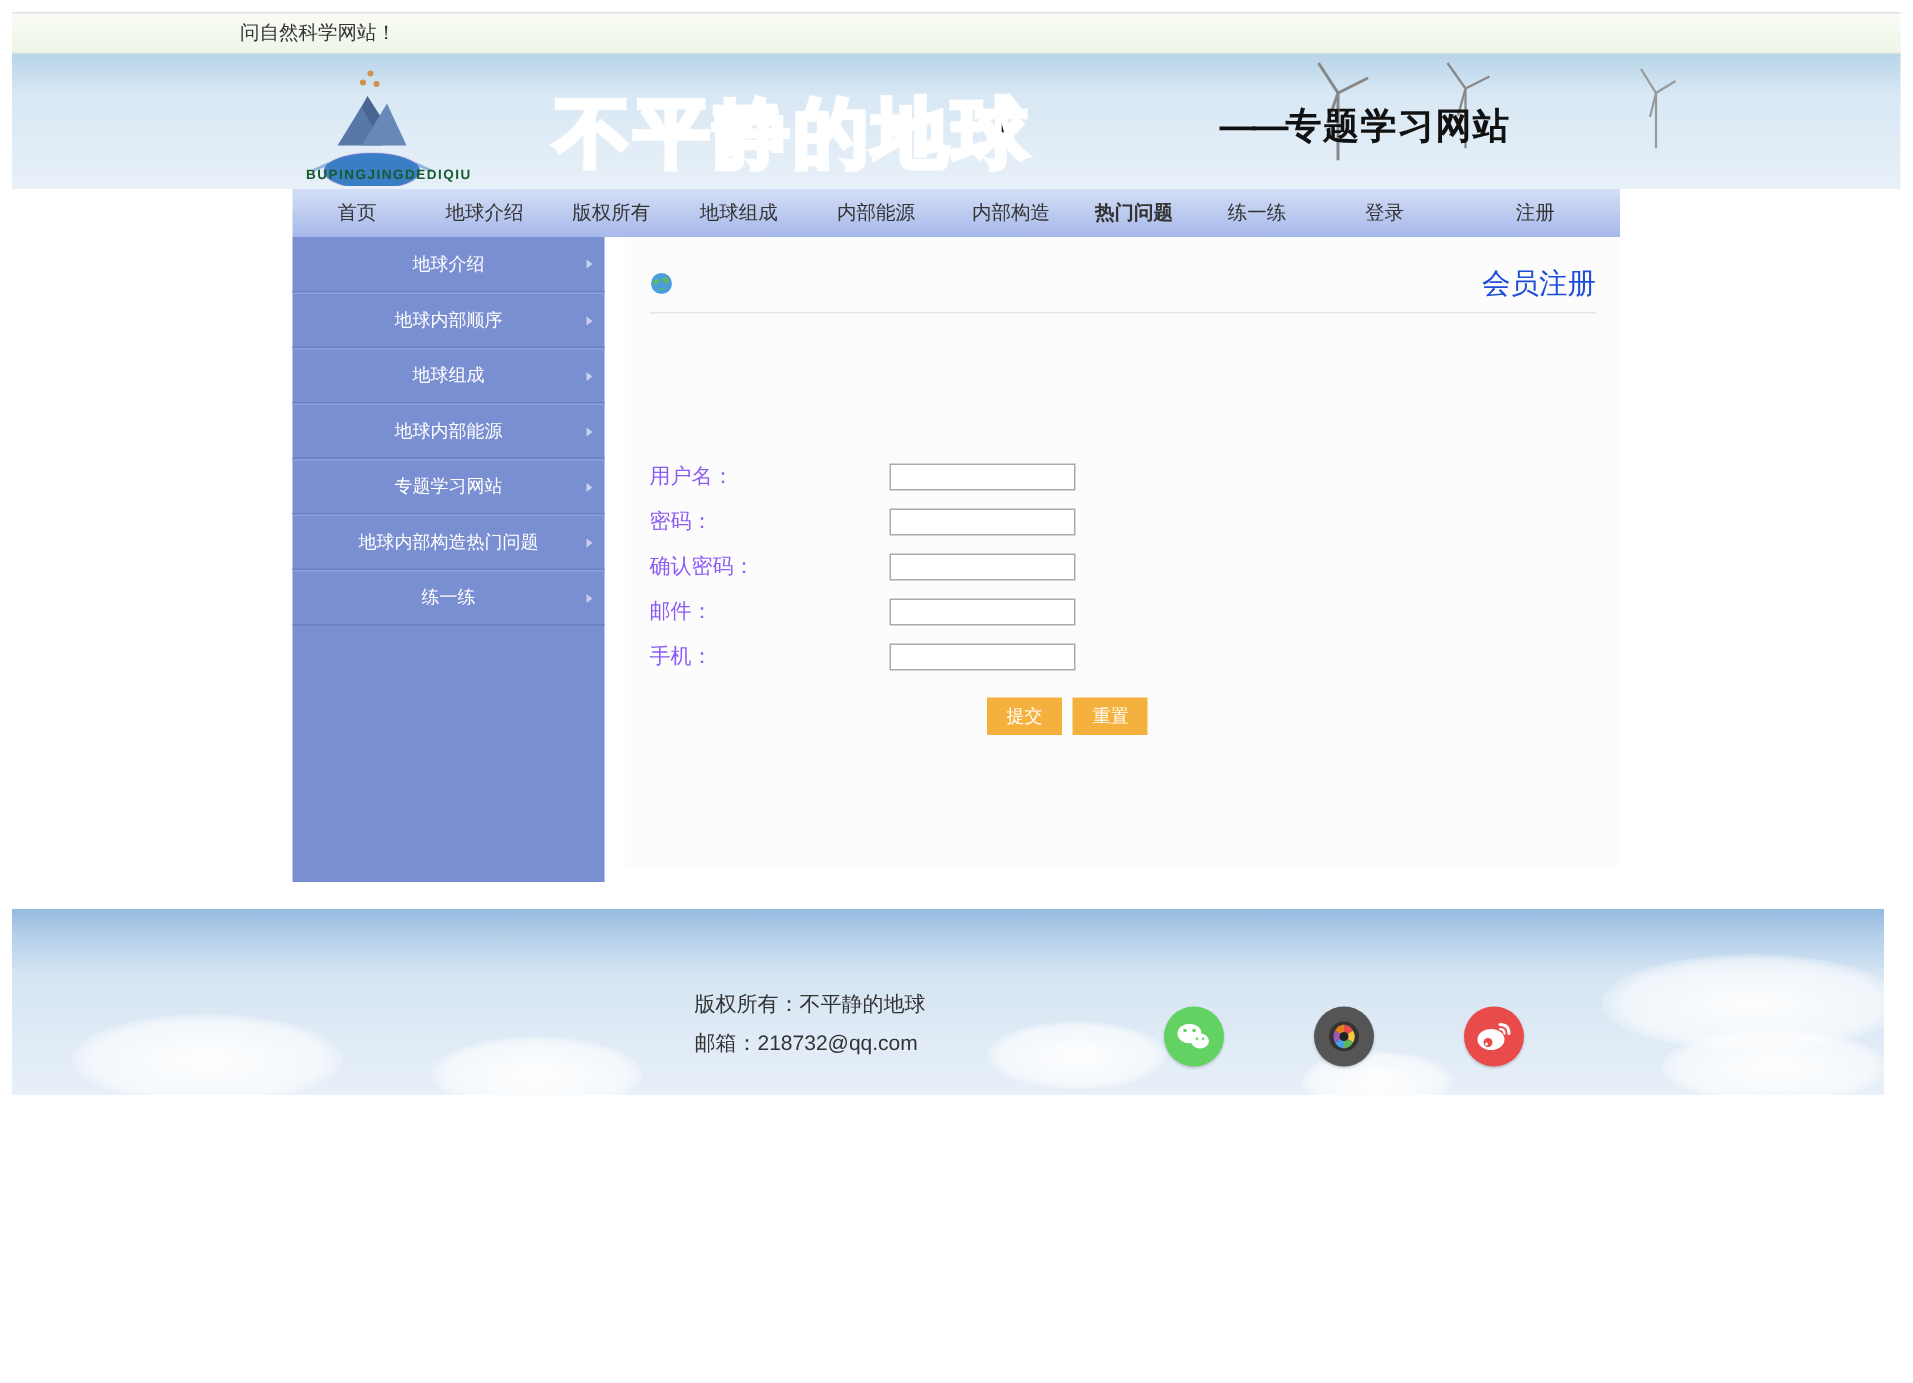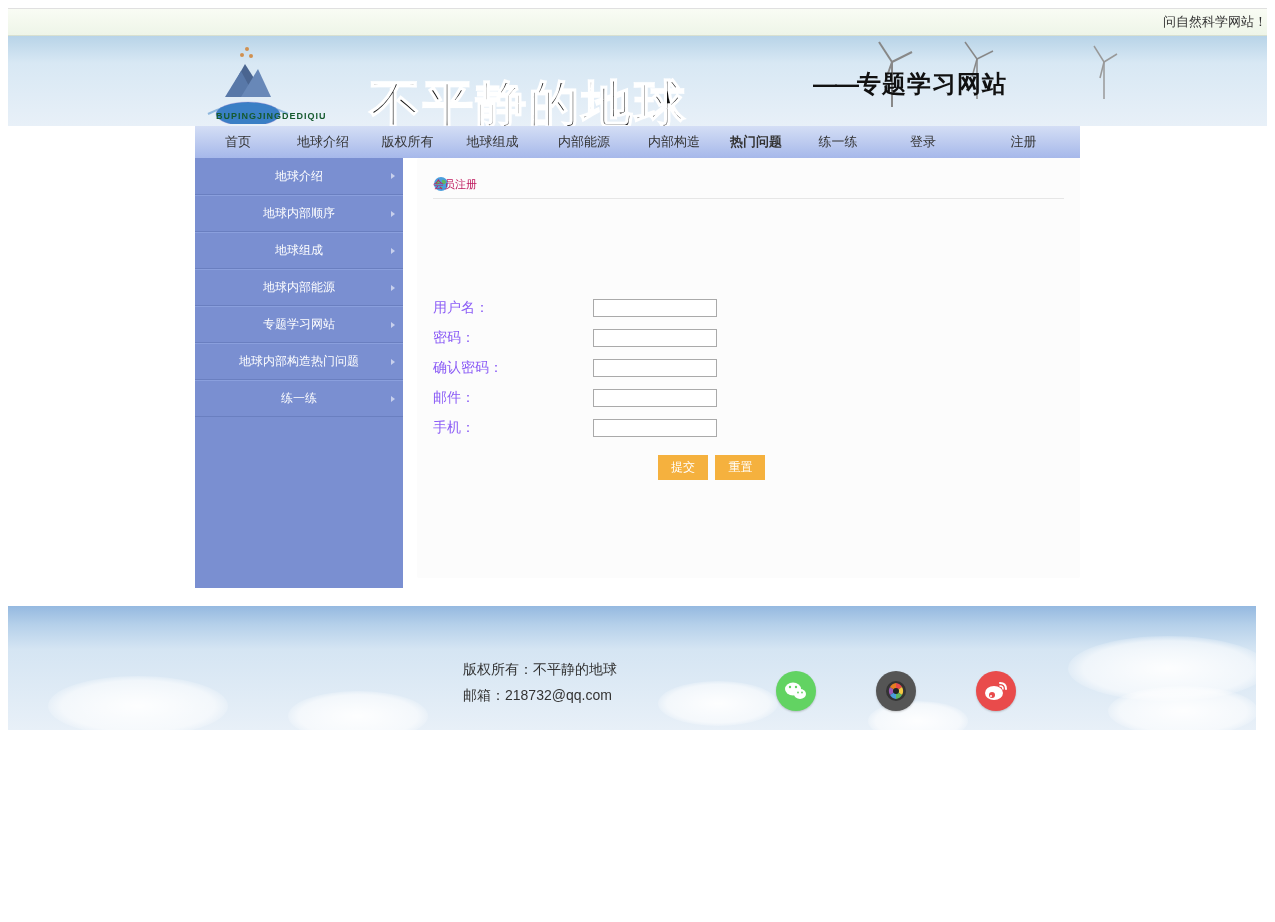--- a/index.html
+++ b/index.html
@@ -6,21 +6,20 @@
     body { font-family: "Microsoft YaHei", Arial, sans-serif; background: #fff; }
     
     .top-notice {
       background: linear-gradient(to bottom, #f9fcf4, #eef5e8);
       border-top: 1px solid #e0e0e0;
       border-bottom: 1px solid #d8e0d0;
       padding: 4px 0 4px 152px;
       font-size: 13px;
       color: #333;
       margin: 8px 8px 0 8px;
-      text-align: right;
     }
     
     .banner {
       margin: 0 8px;
       height: 90px;
       background: linear-gradient(to bottom, #b8d4e8 0%, #d8e8f4 30%, #e8f0f8 100%);
       position: relative;
       overflow: hidden;
     }
     .banner-turbines {
@@ -29,41 +28,40 @@
     .banner-turbine { position: absolute; }
     .banner-turbine svg { display: block; }
     .banner-volcano {
       position: absolute; left: 185px; top: 3px; width: 110px; height: 85px;
     }
     .banner-title {
       position: absolute;
       left: 362px;
       top: 20px;
       font-size: 50px;
-      font-weight: 400;
+      font-weight: 700;
       color: #111;
       -webkit-text-stroke: 3px #fff;
       text-shadow: 0 0 3px #fff;
       letter-spacing: 3px;
       font-family: "STKaiti","KaiTi","Microsoft YaHei",sans-serif;
-      margin-top: 15px;
     }
     .banner-sub {
       position: absolute;
       left: 805px;
       top: 32px;
       font-size: 24px;
       font-weight: 700;
       color: #111;
       letter-spacing: 1px;
     }
     .banner-sub .dash { letter-spacing: -2px; }
     .banner-pinyin {
       position: absolute;
-      left: 208px;
+      left: 196px;
       top: 75px;
       font-size: 9px;
       font-weight: 700;
       letter-spacing: 1px;
       color: #165a2f;
     }
     
     .navbar {
       margin: 0 auto;
       width: 885px;
@@ -134,23 +132,23 @@
       align-items: center;
       border-bottom: 1px solid #e6e6e6;
       padding-bottom: 6px;
       margin-bottom: 8px;
     }
     .globe-icon {
       width: 16px; height: 16px; margin-right: 10px;
     }
     .panel-title {
       flex: 1;
-      text-align: left;
-      font-size: 11px;
-      color: #be185d;
+      text-align: right;
+      font-size: 19px;
+      color: #1d4ed8;
       margin-left: -26px;
     }
     
     .form-area {
       margin-top: 100px;
     }
     .form-row {
       display: flex;
       align-items: center;
       margin-bottom: 12px;

